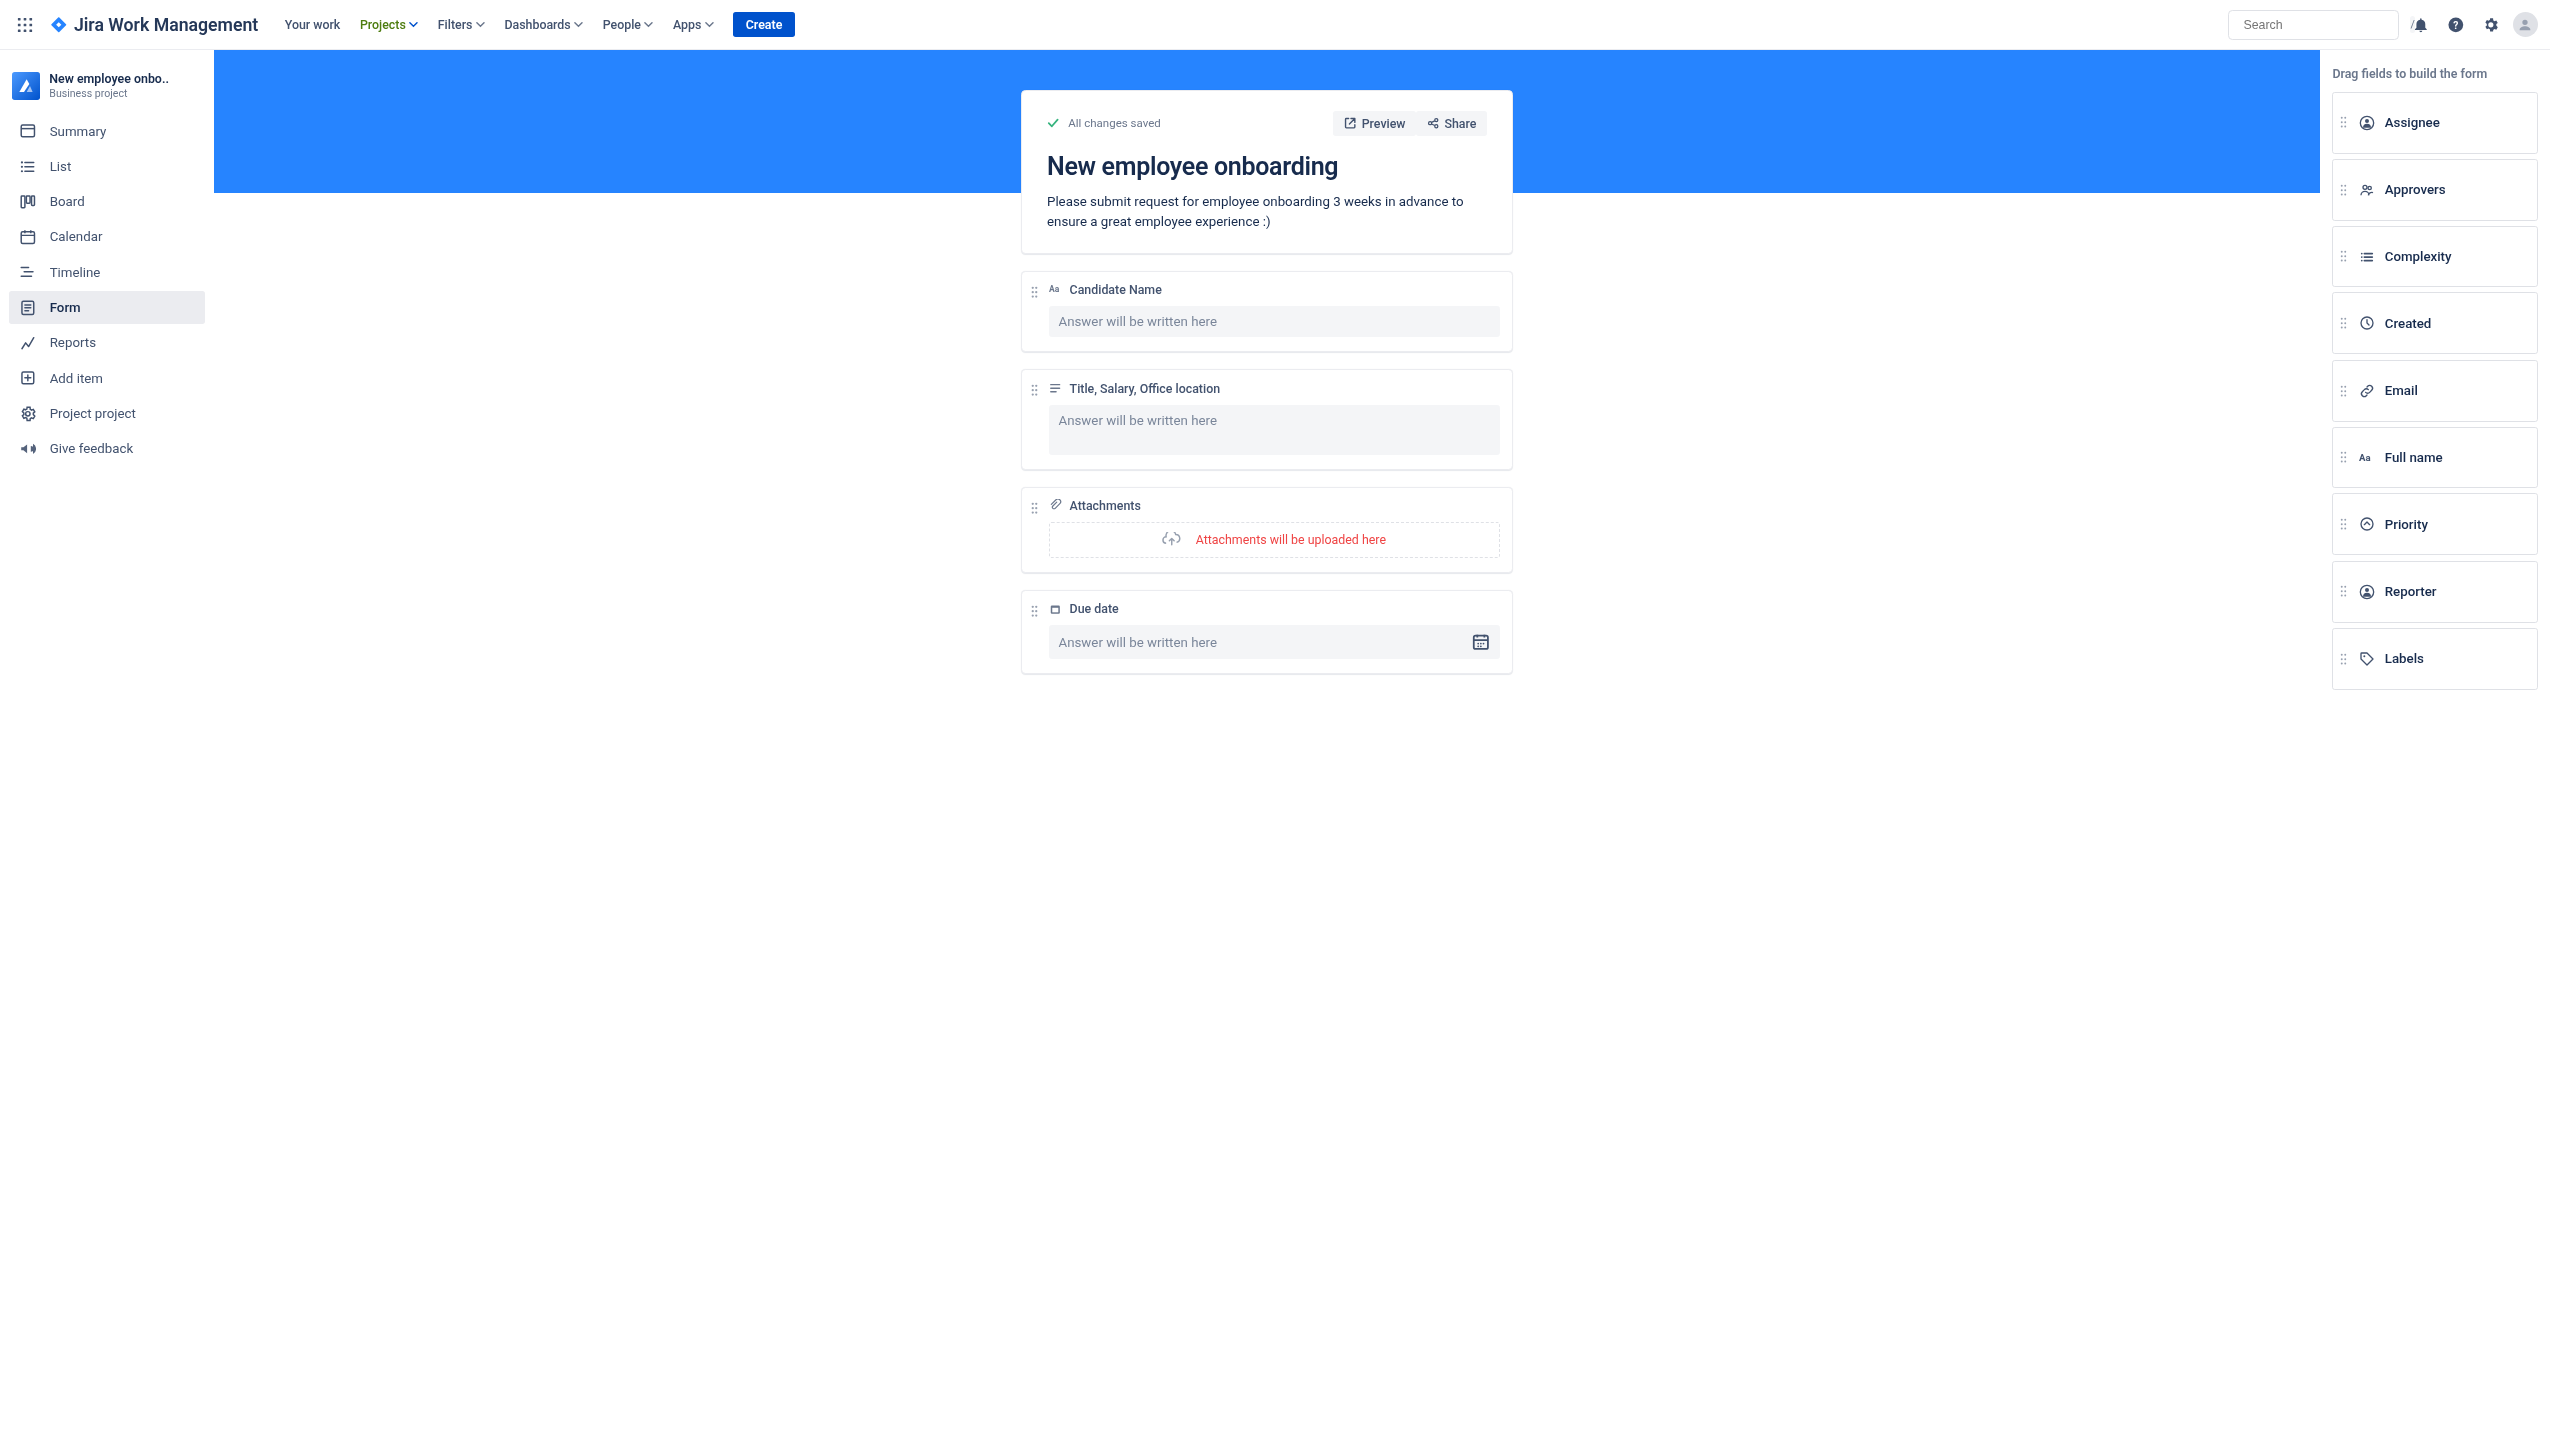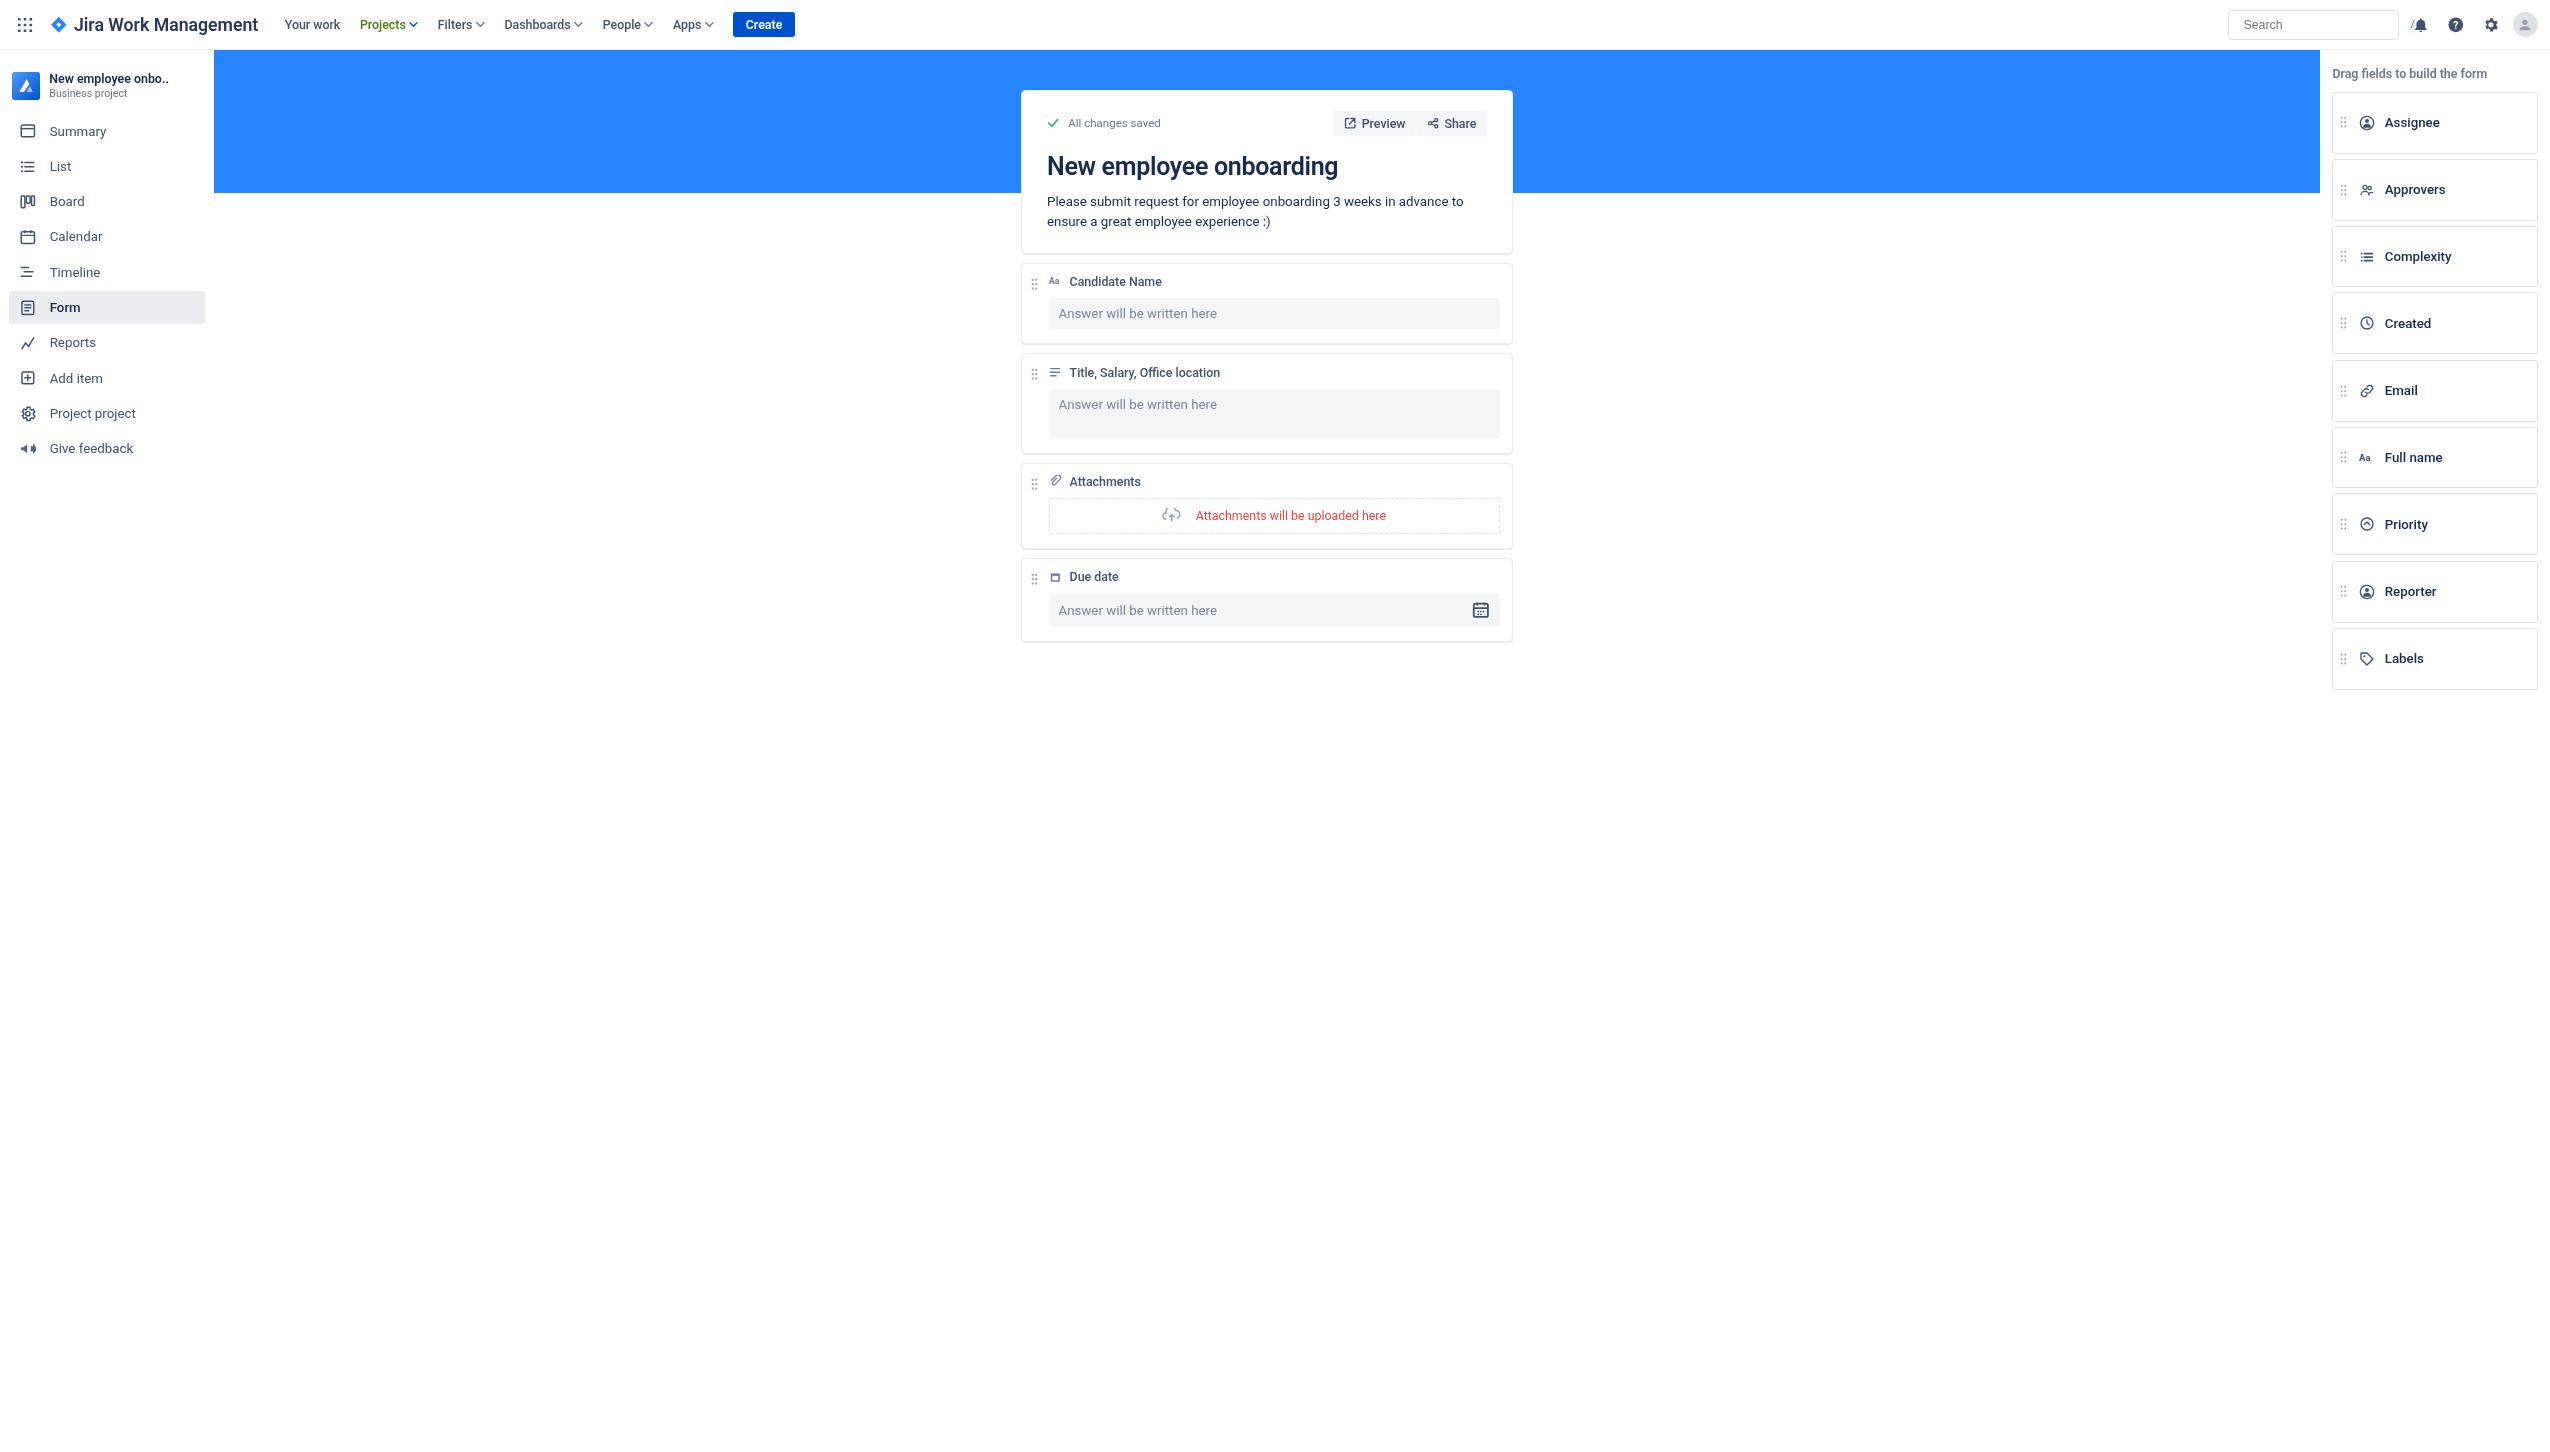--- a/index.html
+++ b/index.html
@@ -80,21 +80,21 @@
   .side-item.active { background:#EBECF0; color:#172B4D; font-weight:500; }
   .side-icon { width:19.5px; height:19.5px; flex-shrink:0; display:flex; align-items:center; justify-content:center; }
 
   
   .main { flex:1; background:#fff; overflow:auto; position:relative; }
   .banner { height:143px; background:#2684FF; }
   .form-wrap { max-width: 492px; margin: -103px auto 35px; }
   .card {
     background:#fff; border:0.9px solid #EBECF0; border-radius:4.4px;
     box-shadow: 0 0.9px 0.9px rgba(9,30,66,0.1);
-    margin-bottom:9px;
+    margin-bottom:17px;
   }
   .hdr-card { padding: 19.5px 25px 21px; }
   .save-row { display:flex; align-items:center; margin-bottom:16px; }
   .saved { display:flex; align-items:center; gap:8.9px; color:#6B778C; font-size:11.5px; }
   .saved .check { color:#36B37E; }
   .hdr-actions { margin-left:auto; display:flex; }
   .ghost-btn {
     background:#F4F5F7; color:#42526E;
     padding:5.3px 10.6px; border-radius:2.7px;
     display:flex; align-items:center; gap:5.3px;

